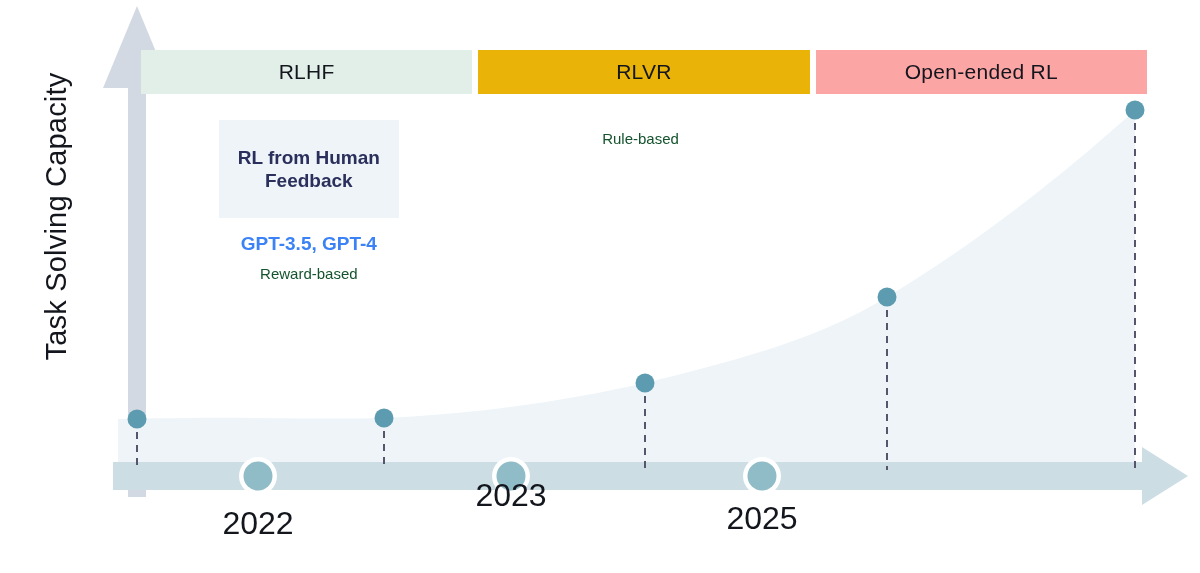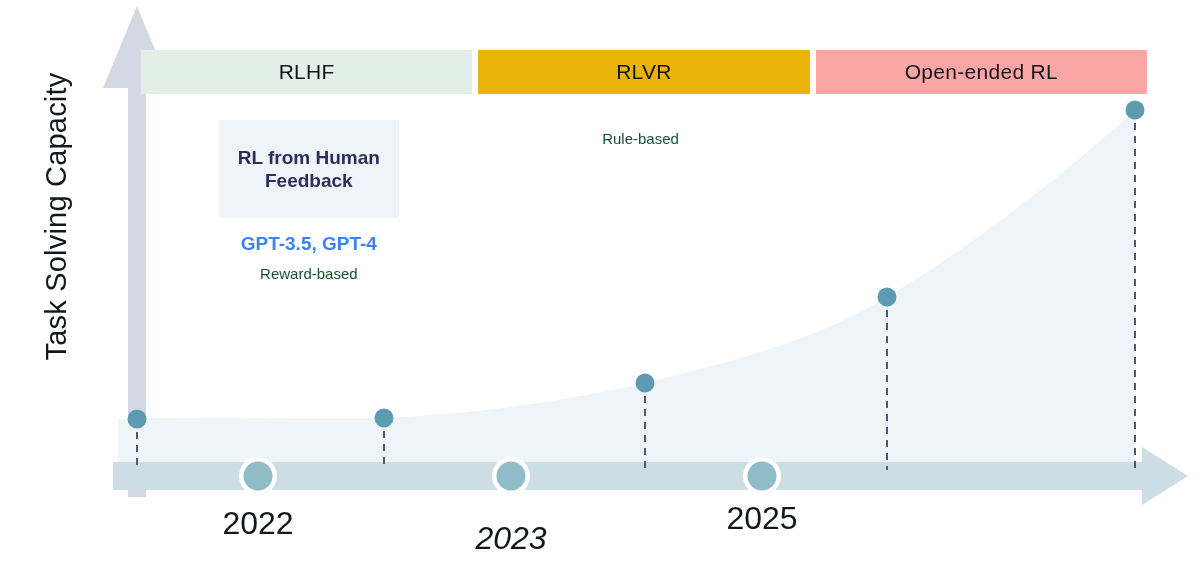--- a/index.html
+++ b/index.html
@@ -165,16 +165,16 @@
       <div class="method-card hidden">
         <div class="method-name"></div>
       </div>
       <div class="models hidden"></div>
       <div class="reward-type hidden"></div>
     </div>
 
   </div>
 
   <div class="year-label" style="left:258px;top:505px;">2022</div>
-  <div class="year-label" style="left:511px;top:520px;font-style:italic;">2023</div>
+  <div class="year-label" style="left:511px;top:477px;">2023</div>
   <div class="year-label" style="left:762px;top:500px;">2025</div>
 
 </div>
 
 </body></html>

